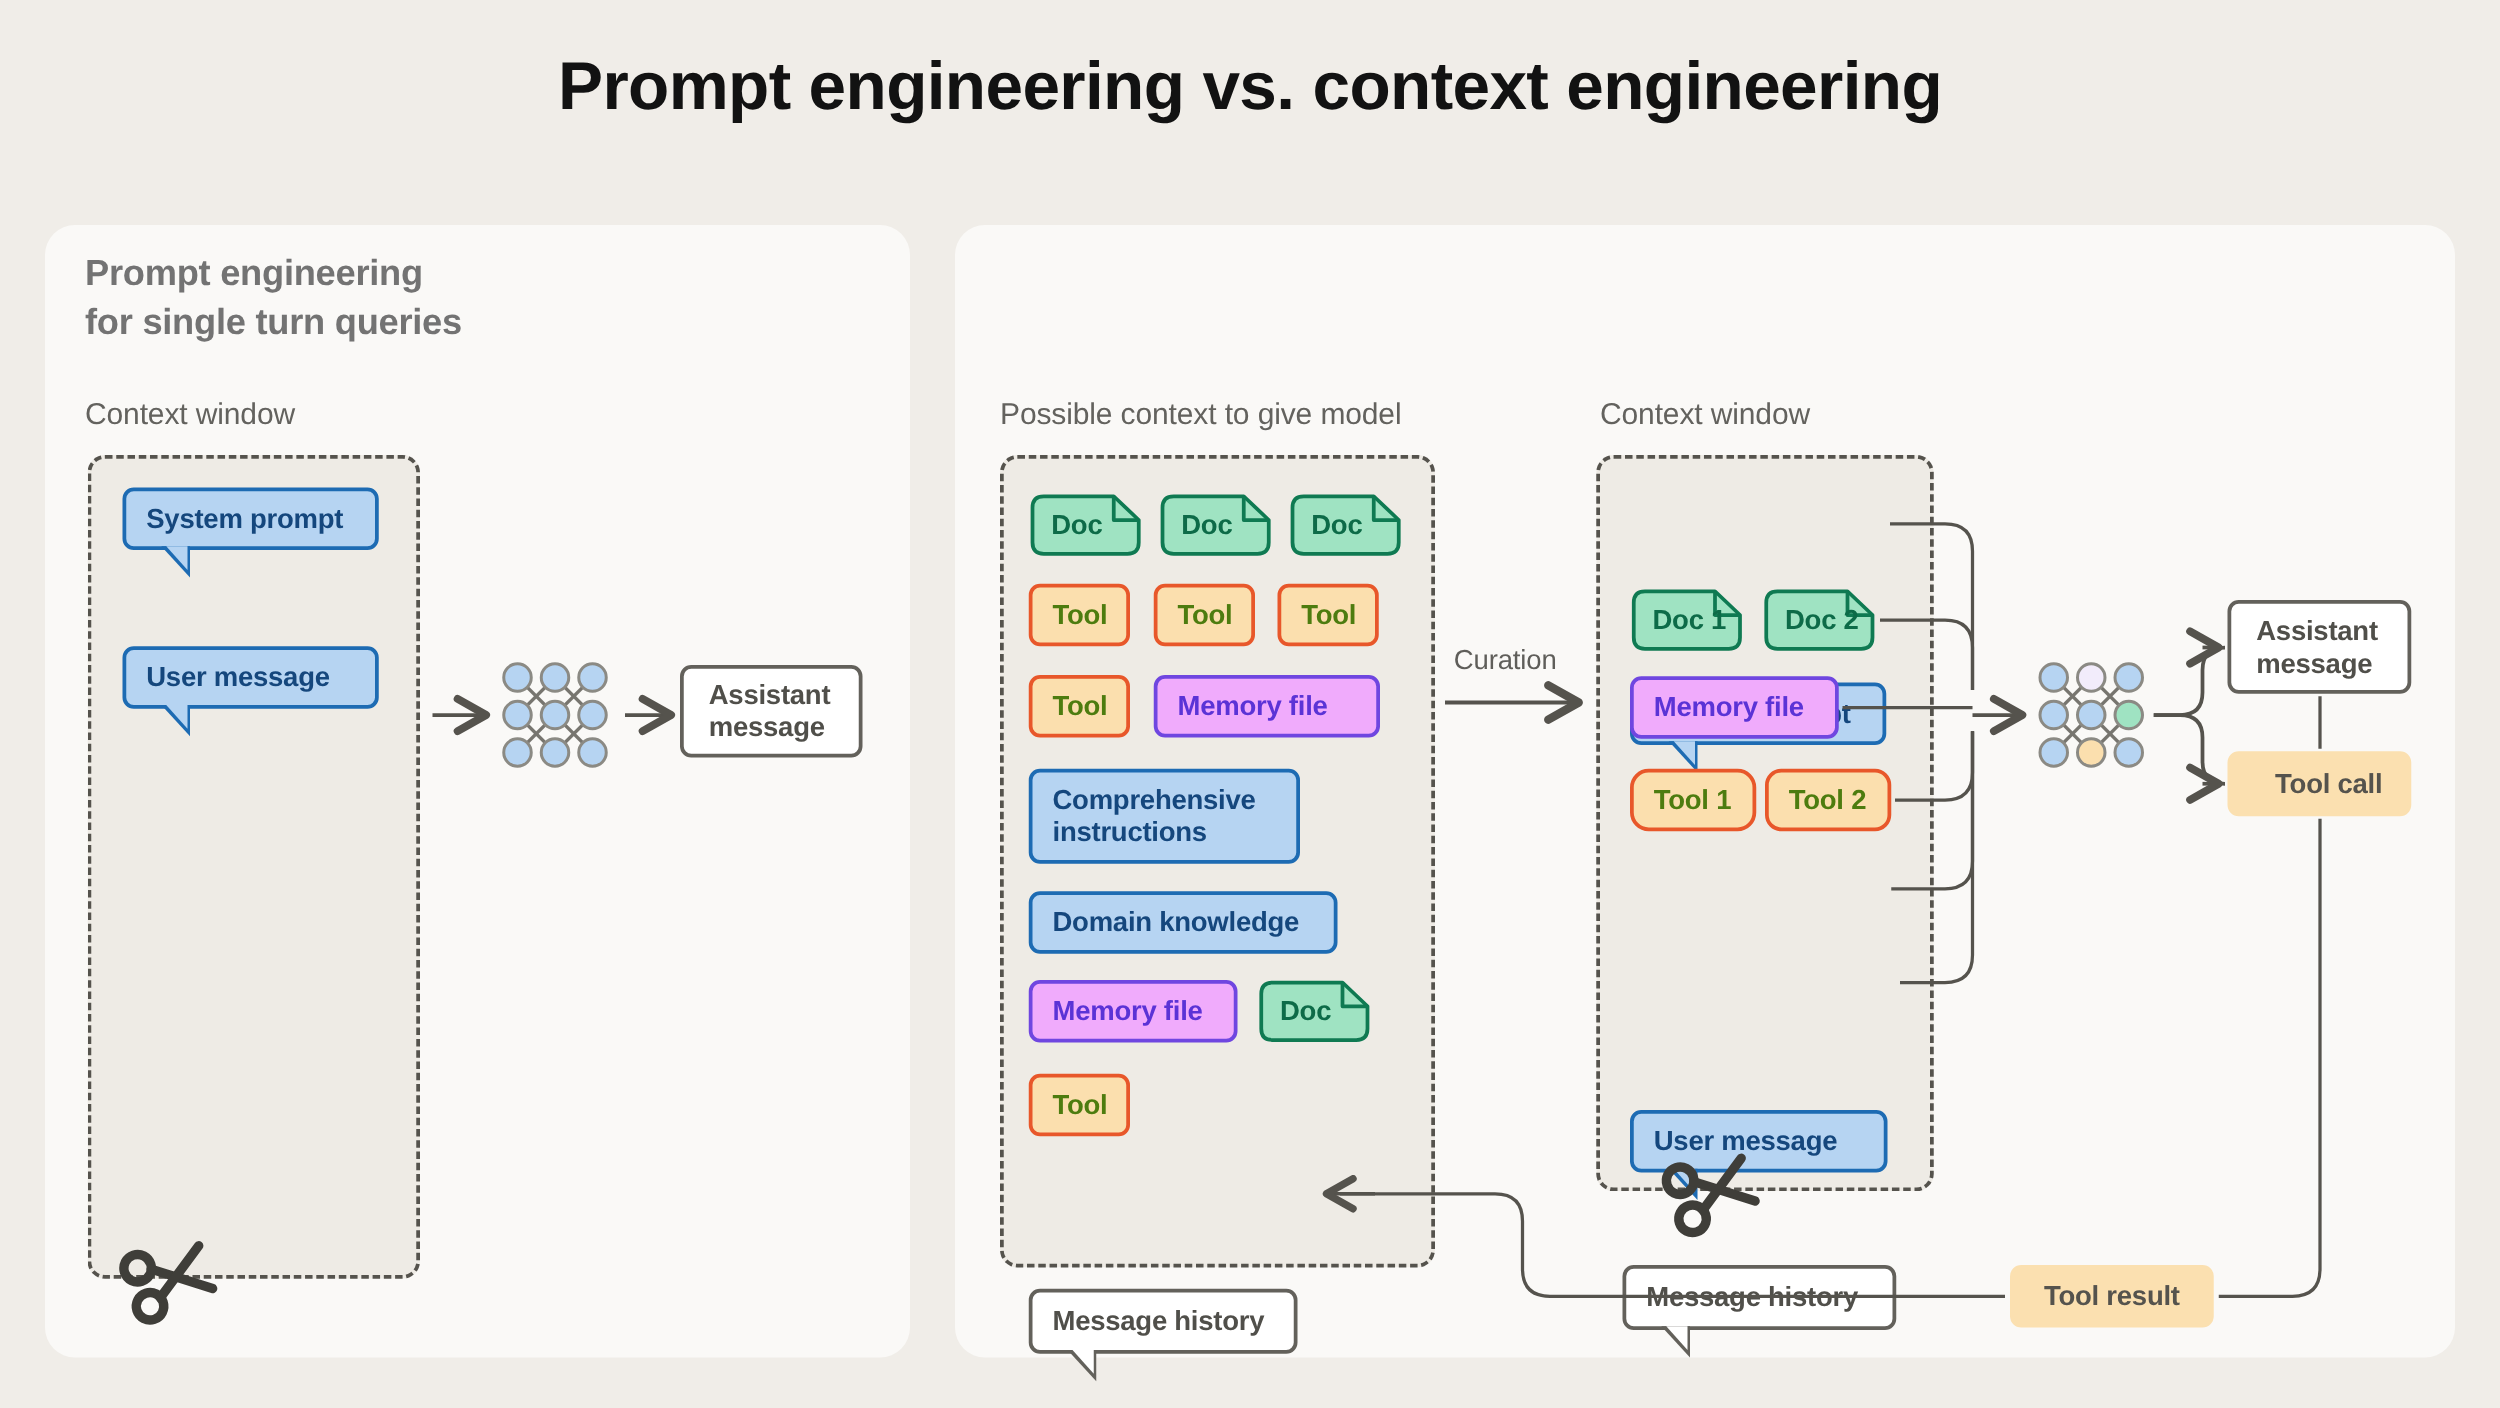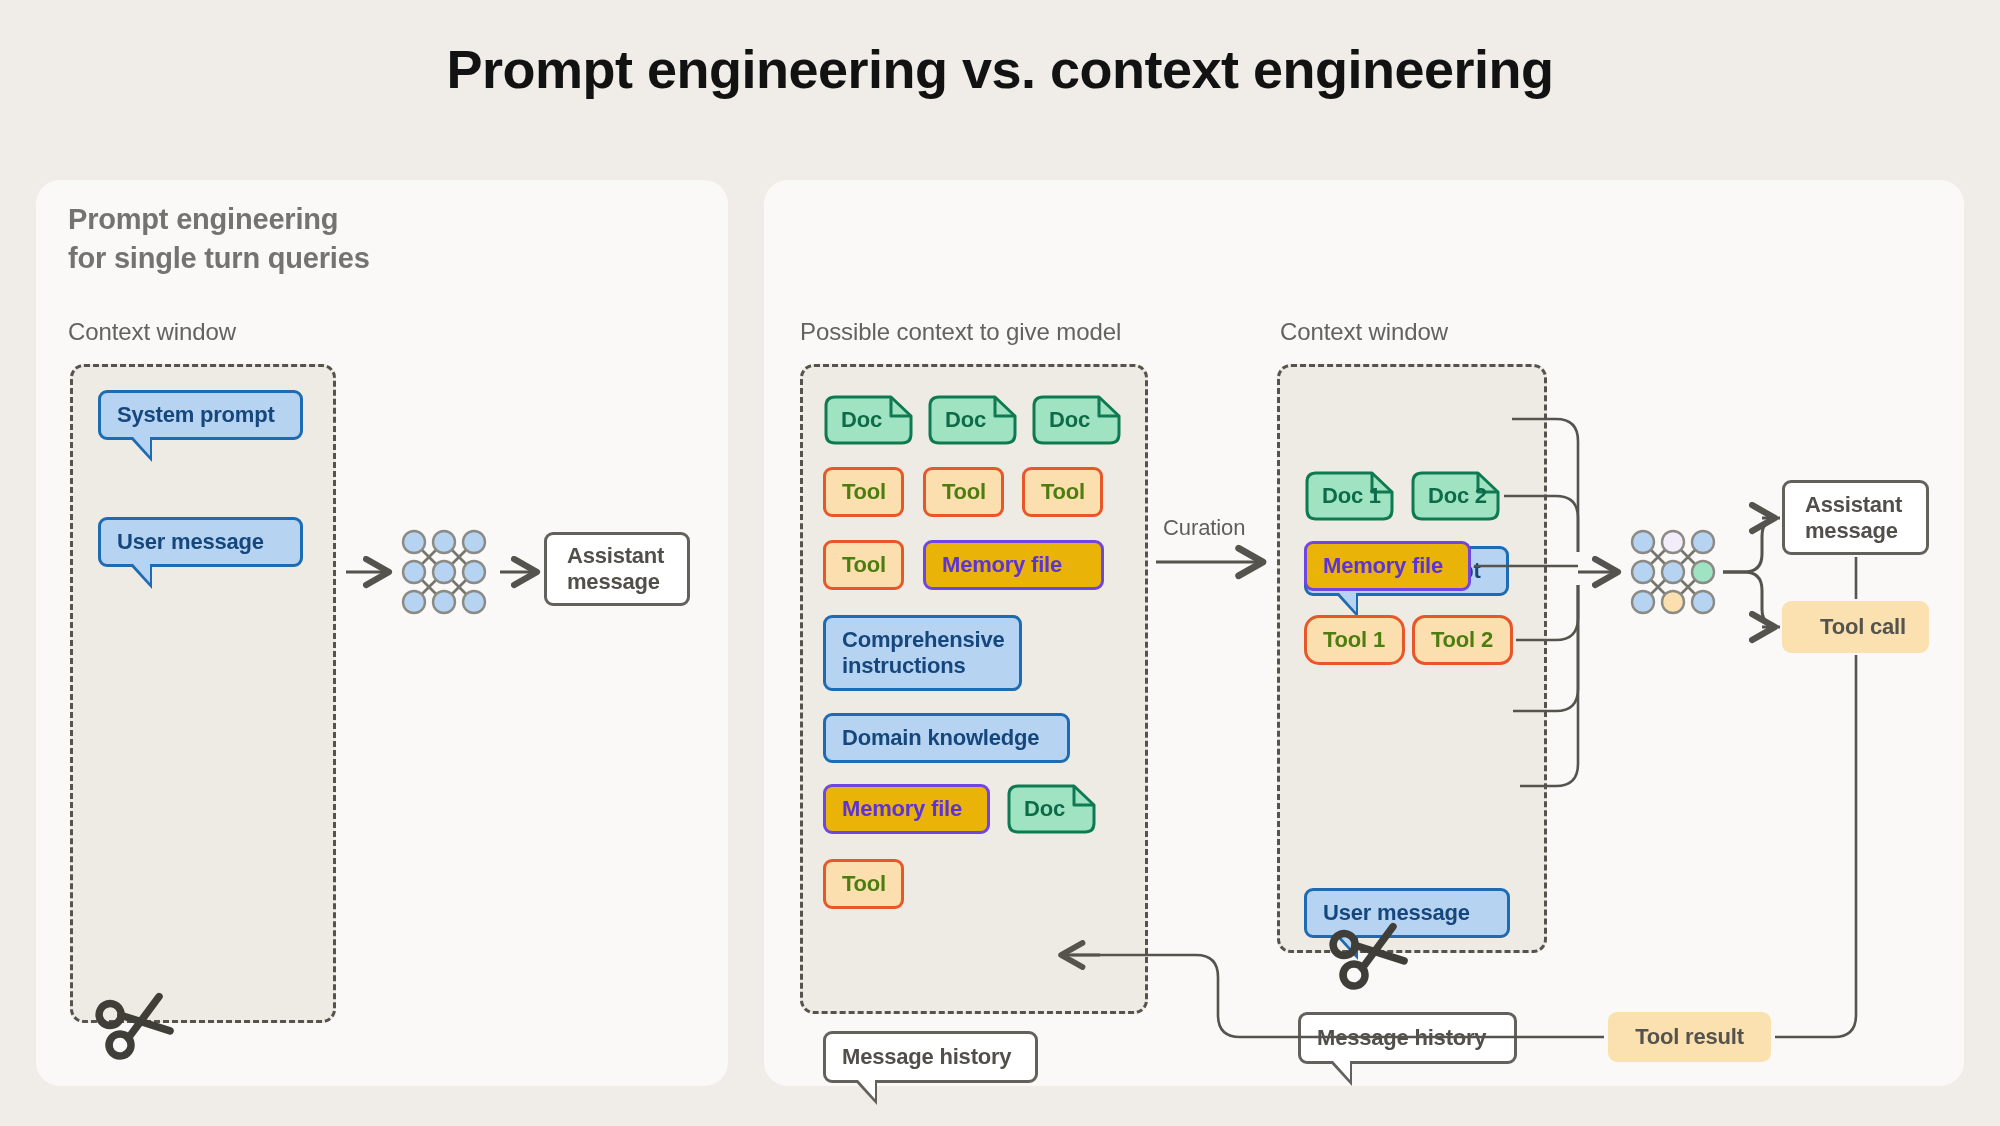--- a/index.html
+++ b/index.html
@@ -79,21 +79,21 @@
     padding-left: 16px;
     font-size: 22px;
     font-weight: 700;
     letter-spacing: -0.2px;
     line-height: 1.18;
     white-space: pre-line;
   }
 
   .c-blue   { background: #b6d4f2; border-color: #1d6bb3; color: #15477d; }
   .c-orange { background: #fbdfae; border-color: #e8572a; color: #4d7c0f; }
-  .c-purple { background: #eab308; border-color: #6f46e0; color: #5b33d6; }
+  .c-purple { background: #f0abfc; border-color: #6f46e0; color: #5b33d6; }
   .c-white  { background: #ffffff; border-color: #63615b; color: #504f4a; }
   .c-amber  { background: #fbe0b0; border-color: #fbe0b0; color: #55534d; }
 
   
   .bubble { position: relative; }
   .bubble .tail,
   .bubble .tail-in {
     position: absolute;
     width: 0; height: 0;
     left: 28px;
@@ -248,21 +248,21 @@
     <span>Tool</span>
   </div>
 
   <div class="chip c-orange" style="left:823px; top:540px; width:81px; height:50px;">
     <span>Tool</span>
   </div>
   <div class="chip c-purple" style="left:923px; top:540px; width:181px; height:50px;">
     <span>Memory file</span>
   </div>
 
-  <div class="chip c-blue" style="left:823px; top:615px; width:199px; height:76px;">
+  <div class="chip c-blue" style="left:823px; top:615px; width:217px; height:76px;">
     <span>Comprehensive
 instructions</span>
   </div>
 
   <div class="chip c-blue" style="left:823px; top:713px; width:247px; height:50px;">
     <span>Domain knowledge</span>
   </div>
 
   <div class="chip c-purple" style="left:823px; top:784px; width:167px; height:50px;">
     <span>Memory file</span>

